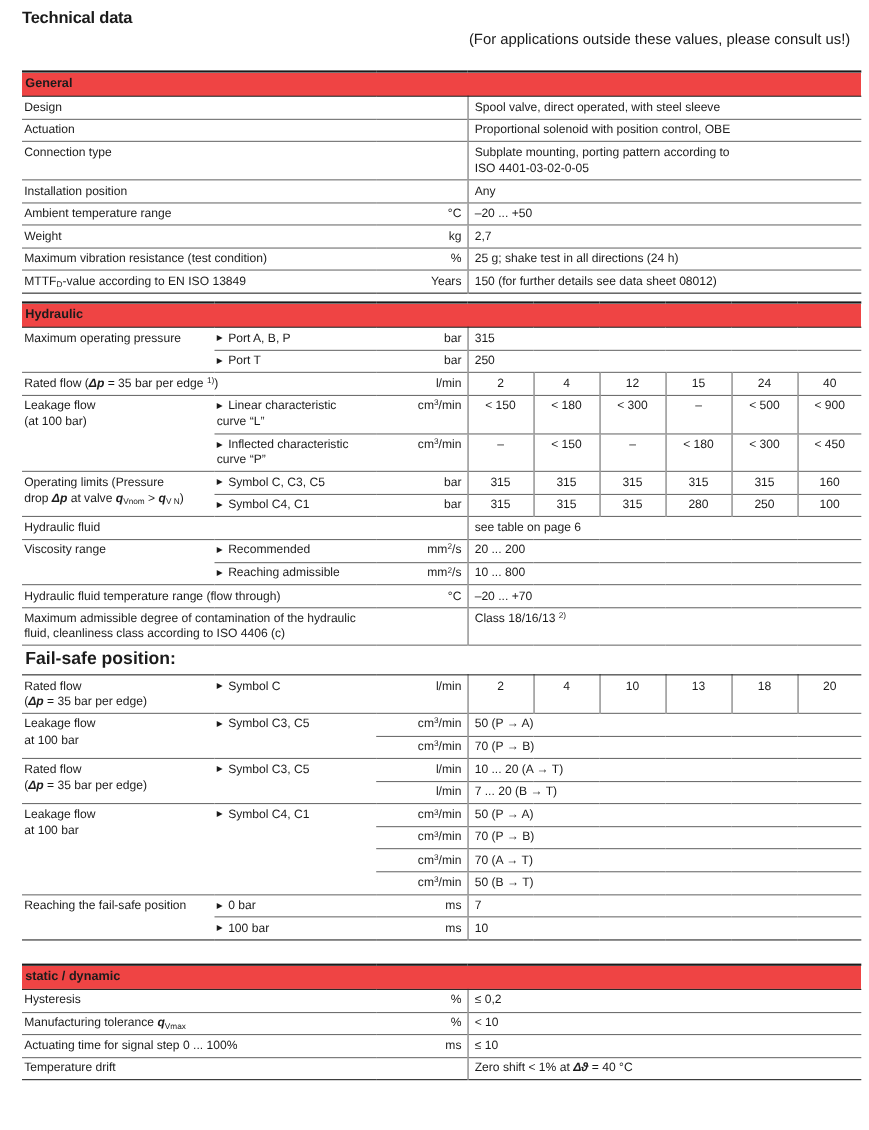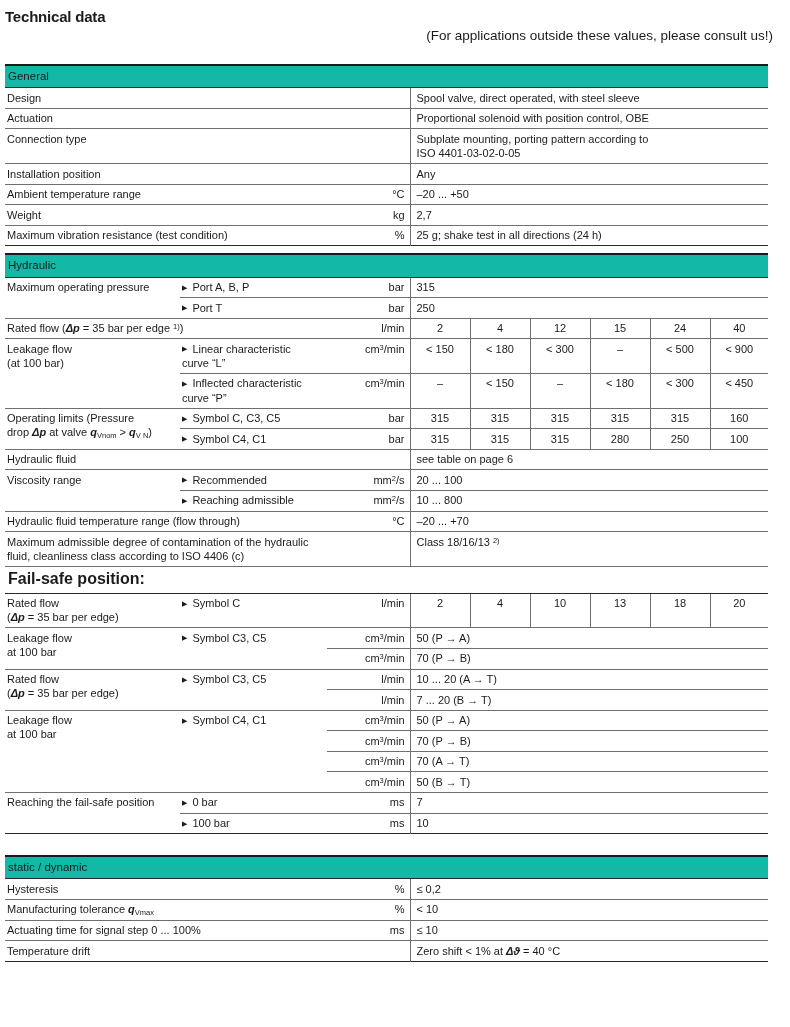--- a/index.html
+++ b/index.html
@@ -3,21 +3,21 @@
 <meta charset="utf-8">
 <style>
   html, body {
     margin: 0; padding: 0;
     width: 790px; height: 1027px;
     background: #ffffff;
     overflow: hidden;
     font-family: "Liberation Sans", "DejaVu Sans", sans-serif;
     color: #1b1b1b;
   }
-  .page { padding: 6px 17px 0 5px; box-sizing: border-box; }
+  .page { padding: 6px 17px 0 20px; box-sizing: border-box; }
 
   h1.title { font-size: 15px; font-weight: bold; margin: 2px 0 0 0; letter-spacing: -0.2px; }
   .subtitle { font-size: 13.5px; margin: 3px 0 0 3px; text-align: right; }
 
   table.tbl {
     border-collapse: collapse;
     table-layout: fixed;
     width: 763px;
     font-size: 11px;
     border-top: 2.5px solid #1b1b1b;
@@ -29,22 +29,22 @@
 
   .tbl td {
     vertical-align: top;
     text-align: left;
     padding: 2.5px 4px 3px 2px;
     border-top: 1px solid #6f6f6f;
     line-height: 1.28;
     overflow: hidden;
   }
   tr.sec-header td {
-    background: #14b8a6;
-    font-weight: normal;
+    background: #ef4444;
+    font-weight: bold;
     font-size: 11.5px;
     border-top: none;
     border-bottom: 1.5px solid #2a2a2a;
     padding: 3px 4px 3.5px 3px;
   }
   tr.subheader td {
     font-weight: bold;
     font-size: 16px;
     border-bottom: 1.5px solid #2a2a2a;
     padding-left: 3px;
@@ -107,20 +107,25 @@
         </tr>
       <tr>
           <td>Weight</td>
           <td class="unit">kg</td>
           <td class="val">2,7</td>
         </tr>
       <tr>
           <td>Maximum vibration resistance (test condition)</td>
           <td class="unit">%</td>
           <td class="val">25 g; shake test in all directions (24 h)</td>
+        </tr>
+      <tr>
+          <td>MTTF<sub>D</sub>-value according to EN ISO 13849</td>
+          <td class="unit">Years</td>
+          <td class="val">150 (for further details see data sheet 08012)</td>
         </tr>
     </tbody>
   </table>
 
   <table class="tbl tbl-hydraulic">
     <colgroup>
       <col style="width:175px">
         <col style="width:147px">
         <col style="width:83px">
       <col style="width:60px">
@@ -204,21 +209,21 @@
 
       <tr>
         <td colspan="3">Hydraulic fluid</td>
         <td class="val" colspan="6">see table on page 6</td>
       </tr>
 
       <tr>
         <td rowspan="2">Viscosity range</td>
         <td><span class="tri"></span><span>Recommended</span></td>
         <td class="unit">mm<sup>2</sup>/s</td>
-        <td class="val" colspan="6">20 ... 100</td>
+        <td class="val" colspan="6">20 ... 200</td>
       </tr>
       <tr>
         <td><span class="tri"></span><span>Reaching admissible</span></td>
         <td class="unit">mm<sup>2</sup>/s</td>
         <td class="val" colspan="6">10 ... 800</td>
       </tr>
 
       <tr>
         <td colspan="2">Hydraulic fluid temperature range (flow through)</td>
         <td class="unit">°C</td>

